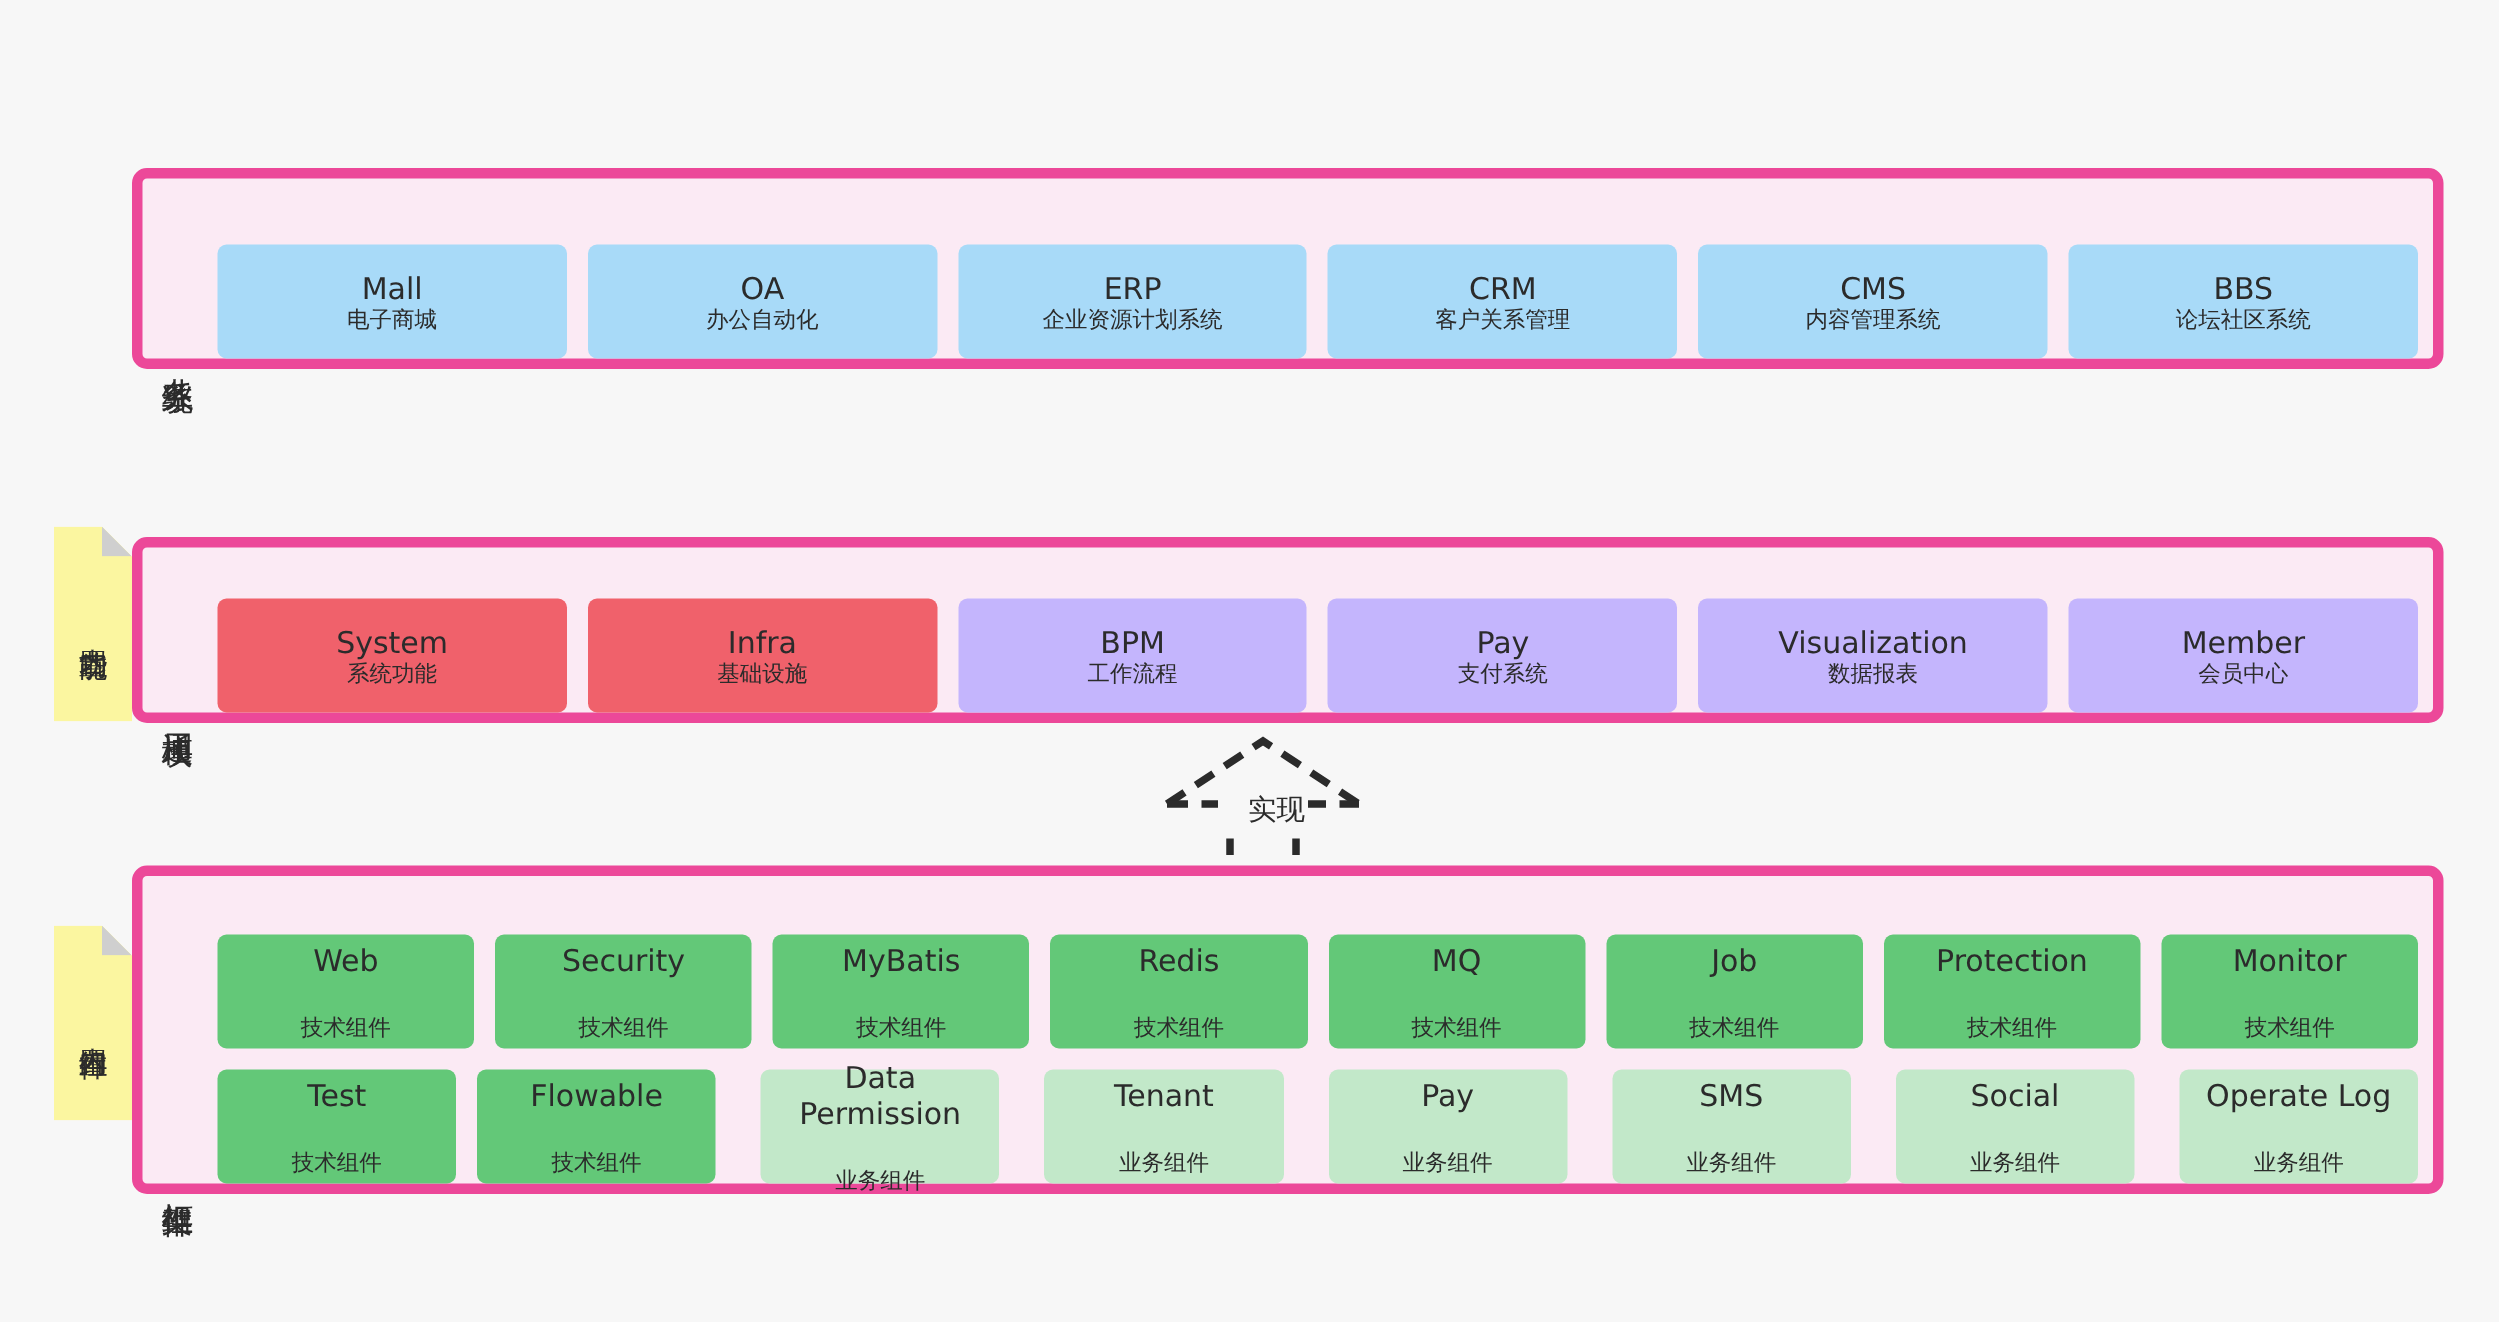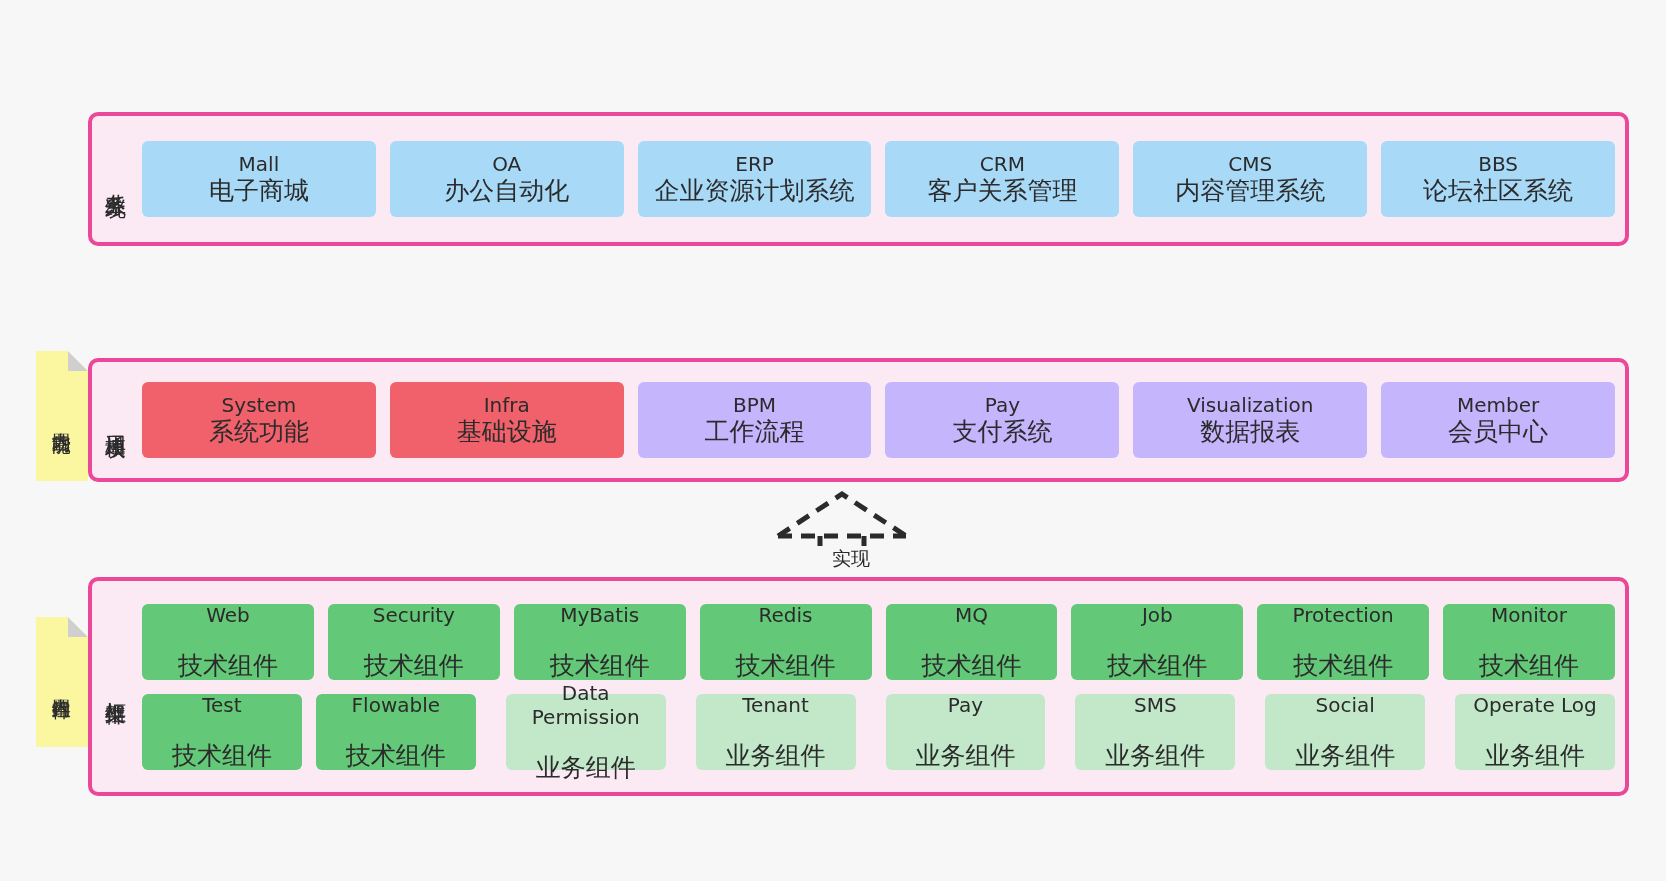--- a/index.html
+++ b/index.html
@@ -21,25 +21,25 @@
     position: absolute;
     left: 0; top: 0;
     width: 1666px;
     height: 881px;
   }
 
   
   .layer {
     position: absolute;
     background: #fbeaf4;
-    border: 4px solid #ec4899;
+    border: 7px solid #ec4899;
     border-radius: 10px;
     box-sizing: border-box;
     display: flex;
-    align-items: center;
+    align-items: flex-end;
   }
 
   .layer-label {
     flex: 0 0 auto;
     width: 46px;
     display: flex;
     align-items: center;
     justify-content: center;
     font-size: 21px;
     line-height: 1.18;
@@ -74,21 +74,21 @@
     flex-direction: column;
     align-items: center;
     justify-content: center;
     text-align: center;
     line-height: 1.2;
     padding: 6px 4px;
     box-sizing: border-box;
     min-width: 0;
   }
   .card .en { font-size: 20px; }
-  .card .cn { font-size: 25px; }
+  .card .cn { font-size: 15px; }
 
   .c-blue        { background: #a8daf8; }
   .c-red         { background: #f0616b; }
   .c-pink        { background: #c4b5fd; }
   .c-green       { background: #63c878; }
   .c-lightgreen  { background: #c2e8c9; margin-left: 16px; }
 
   
   .row-biz   .card { height: 76px; }
   .row-mod   .card { height: 76px; }
@@ -209,21 +209,21 @@
     </div>
   </div>
 
   <div class="arrow" id="arrow-implement" style="left:774px; top:490px; width:136px; height:80px;">
     <svg width="136" height="80" viewBox="0 0 136 80" aria-hidden="true">
       <polyline points="4,46 68,4 132,46" fill="none" stroke="#2b2b2b" stroke-width="5" stroke-dasharray="14 9" stroke-linecap="butt" stroke-linejoin="miter"></polyline>
       <polyline points="4,46 132,46" fill="none" stroke="#2b2b2b" stroke-width="5" stroke-dasharray="14 9" stroke-linecap="butt"></polyline>
       <line x1="46" y1="46" x2="46" y2="80" stroke="#2b2b2b" stroke-width="5" stroke-dasharray="14 9"></line>
       <line x1="90" y1="46" x2="90" y2="80" stroke="#2b2b2b" stroke-width="5" stroke-dasharray="14 9"></line>
     </svg>
-    <span class="alabel" style="top:56px;padding-left:20px;">实现</span>
+    <span class="alabel" style="top:37px;padding-left:20px;">实现</span>
   </div>
 
   <div class="note" id="note-framework" style="left:36px; top:617px; height:130px;">
     <span class="fold"></span>
     <span class="note-text">内置组件</span>
   </div>
 
   <div class="layer" id="layer-framework" style="left:88px; top:577px; width:1541px; height:219px;">
     <div class="layer-label">框架组件</div>
     <div class="layer-body">

